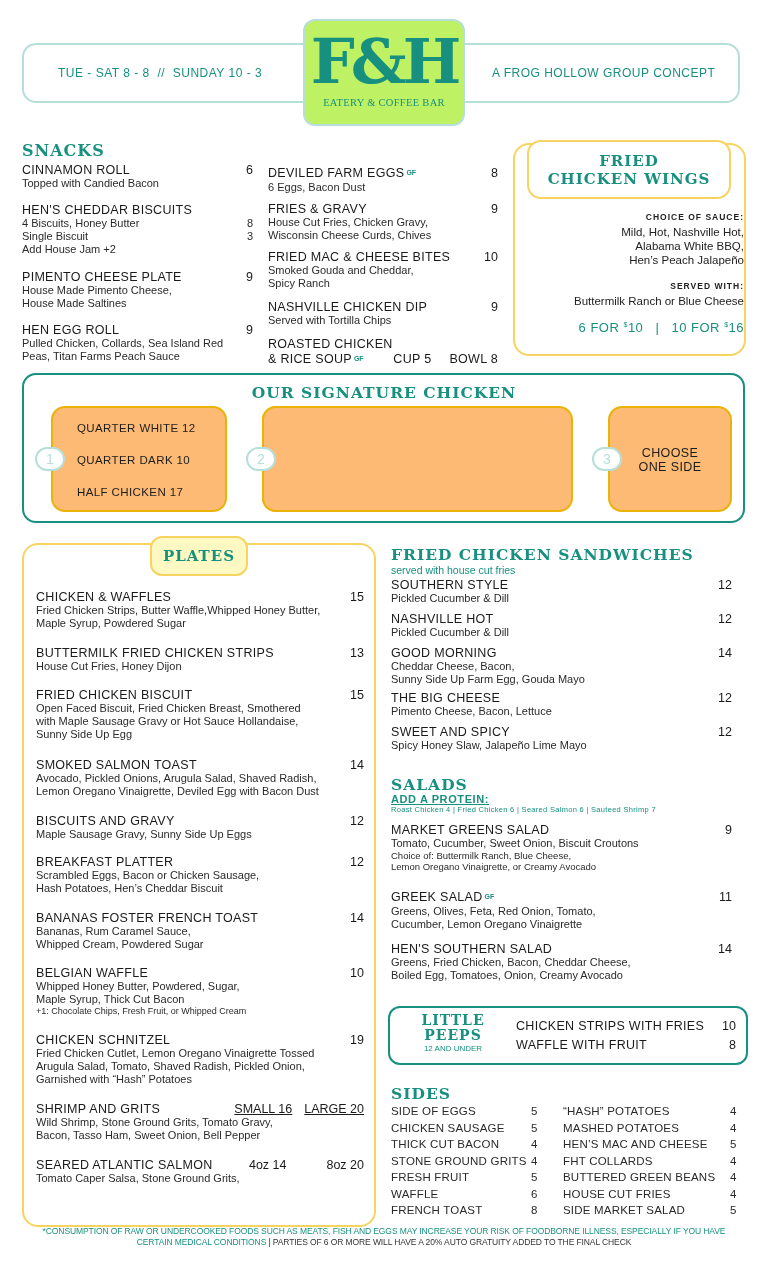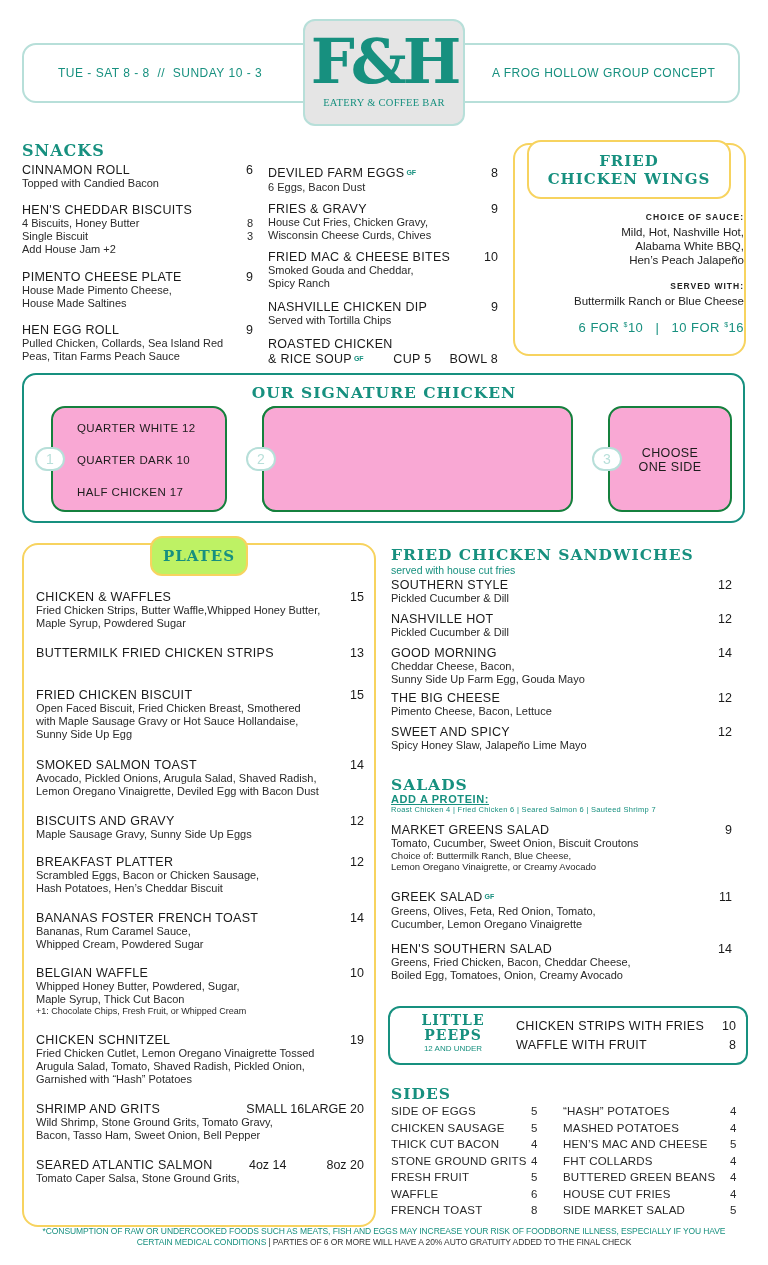--- a/index.html
+++ b/index.html
@@ -11,45 +11,45 @@
   .name { font-size: 12.5px; font-weight: normal; letter-spacing: 0.3px; color: #1a1a1a; text-transform: uppercase; }
   .desc { font-size: 11px; color: #2a2a2a; line-height: 13px; }
   .price { font-size: 12.5px; color: #1a1a1a; }
   .gf { font-size: 7px; font-weight: bold; color: #17907f; margin-left: 2px; vertical-align: 2px; }
   .row { display: flex; justify-content: space-between; align-items: baseline; }
 
   
   .hdr-bar { position: absolute; left: 22px; top: 43px; width: 718px; height: 60px; border: 2px solid #b7dfd9; border-radius: 14px; }
   .hdr-left { position: absolute; left: 58px; top: 66px; font-size: 12px; color: #17907f; letter-spacing: 0.5px; }
   .hdr-right { position: absolute; left: 492px; top: 66px; font-size: 12px; color: #17907f; letter-spacing: 0.5px; }
-  .logo-box { position: absolute; left: 303px; top: 19px; width: 162px; height: 107px; border: 2px solid #b7dfd9; border-radius: 12px; background: #e5e5e5; text-align: center; }
+  .logo-box { position: absolute; left: 303px; top: 19px; width: 162px; height: 107px; border: 2px solid #b7dfd9; border-radius: 12px; background: #bef264; text-align: center; }
   .logo-mark { font-family: "DejaVu Serif", serif; font-size: 62px; font-weight: bold; color: #17907f; line-height: 70px; margin-top: 6px; letter-spacing: -4px; }
   .logo-sub { font-family: "Liberation Serif", serif; font-size: 10.5px; color: #17907f; letter-spacing: 0.3px; }
 
   
   .wings-outer { position: absolute; left: 513px; top: 143px; width: 233px; height: 213px; border: 2.5px solid #f7d35f; border-radius: 16px; background: #fff; }
   .wings-title { position: absolute; left: 527px; top: 140px; width: 204px; height: 59px; border: 2.5px solid #f7d35f; border-radius: 14px; background: #fff; text-align: center; padding-top: 10px; font-size: 15px; line-height: 18px; }
   .wings-body { position: absolute; left: 515px; top: 210px; width: 229px; text-align: right; font-size: 11.5px; line-height: 14px; color: #222; }
   .wings-body .lbl { font-size: 8.5px; font-weight: bold; letter-spacing: 1px; margin-bottom: 1px; }
   .wings-body .price-line { color: #17907f; font-size: 13px; margin-top: 10px; letter-spacing: 0.5px; }
   .wings-body sup { font-size: 7px; }
 
   
   .sig-outer { position: absolute; left: 22px; top: 373px; width: 723px; height: 150px; border: 2.5px solid #17907f; border-radius: 14px; }
   .sig-title { position: absolute; left: 0; width: 768px; top: 383px; text-align: center; font-size: 15.5px; }
-  .sig-box { position: absolute; border: 2px solid #15803d; border-radius: 14px; background: #f9a8d4; }
+  .sig-box { position: absolute; border: 2px solid #eab308; border-radius: 14px; background: #fdba74; }
   .step { position: absolute; width: 30px; height: 24px; border: 2px solid #b7dfd9; border-radius: 12px; background: #fff; text-align: center; font-size: 14px; color: #b7dfd9; line-height: 20px; }
   .sig-item { font-size: 11.5px; letter-spacing: 0.4px; }
   .sig-sub { font-size: 6.5px; color: #17907f; letter-spacing: 0.3px; }
   .sig-list { font-size: 10.5px; line-height: 12px; color: #2a2a2a; }
   .or { font-family: "DejaVu Serif", serif; font-style: italic; font-weight: bold; font-size: 9px; color: #17907f; }
 
   
   .plates-outer { position: absolute; left: 22px; top: 543px; width: 354px; height: 684px; border: 2.5px solid #f7d35f; border-radius: 16px; }
-  .plates-tab { position: absolute; left: 150px; top: 536px; width: 98px; height: 40px; border: 2.5px solid #f7d35f; border-radius: 12px; background: #bef264; text-align: center; line-height: 36px; font-size: 15px; }
+  .plates-tab { position: absolute; left: 150px; top: 536px; width: 98px; height: 40px; border: 2.5px solid #f7d35f; border-radius: 12px; background: #fef9c3; text-align: center; line-height: 36px; font-size: 15px; }
   .plate { position: absolute; left: 36px; width: 328px; }
 
   
   .rcol { position: absolute; left: 391px; width: 341px; }
   .sec-title { font-size: 15.5px; }
   .kids-box { position: absolute; left: 388px; top: 1006px; width: 360px; height: 59px; border: 2.5px solid #17907f; border-radius: 12px; }
   .sides-grid { position: absolute; left: 391px; top: 1103px; width: 355px; display: grid; grid-template-columns: 140px 24px 1fr 16px; column-gap: 0; row-gap: 0; font-size: 11.5px; line-height: 16.5px; color: #2a2a2a; letter-spacing: 0.2px; }
   .footer { position: absolute; left: 0; top: 1226px; width: 768px; text-align: center; font-size: 8.5px; line-height: 11px; color: #17907f; letter-spacing: -0.1px; }
   .footer .dark { color: #333; }
 </style>
@@ -215,20 +215,21 @@
       <span class="price">15</span>
     </div>
   <div class="desc">Fried Chicken Strips, Butter Waffle,Whipped Honey Butter,</div>
   <div class="desc">Maple Syrup, Powdered Sugar</div>
 </div>
 <div class="plate" style="top:646px;">
   <div class="row">
       <span class="name">BUTTERMILK FRIED CHICKEN STRIPS</span>
       <span class="price">13</span>
     </div>
+  <div class="desc">House Cut Fries, Honey Dijon</div>
 </div>
 <div class="plate" style="top:688px;">
   <div class="row">
       <span class="name">FRIED CHICKEN BISCUIT</span>
       <span class="price">15</span>
     </div>
   <div class="desc">Open Faced Biscuit, Fried Chicken Breast, Smothered</div>
   <div class="desc">with Maple Sausage Gravy or Hot Sauce Hollandaise,</div>
   <div class="desc">Sunny Side Up Egg</div>
 </div>
@@ -277,21 +278,21 @@
       <span class="name">CHICKEN SCHNITZEL</span>
       <span class="price">19</span>
     </div>
   <div class="desc">Fried Chicken Cutlet, Lemon Oregano Vinaigrette Tossed</div>
   <div class="desc">Arugula Salad, Tomato, Shaved Radish, Pickled Onion,</div>
   <div class="desc">Garnished with “Hash” Potatoes</div>
 </div>
 <div class="plate" style="top:1102px;">
   <div class="row">
       <span class="name">SHRIMP AND GRITS</span>
-      <span style="display:flex;">
+      <span style="display:flex;gap:12px;text-decoration:underline;">
         <span class="price">SMALL 16</span>
         <span class="price">LARGE 20</span>
       </span>
     </div>
   <div class="desc">Wild Shrimp, Stone Ground Grits, Tomato Gravy,</div>
   <div class="desc">Bacon, Tasso Ham, Sweet Onion, Bell Pepper</div>
 </div>
 <div class="plate" style="top:1158px;">
   <div class="row">
       <span class="name">SEARED ATLANTIC SALMON</span>

